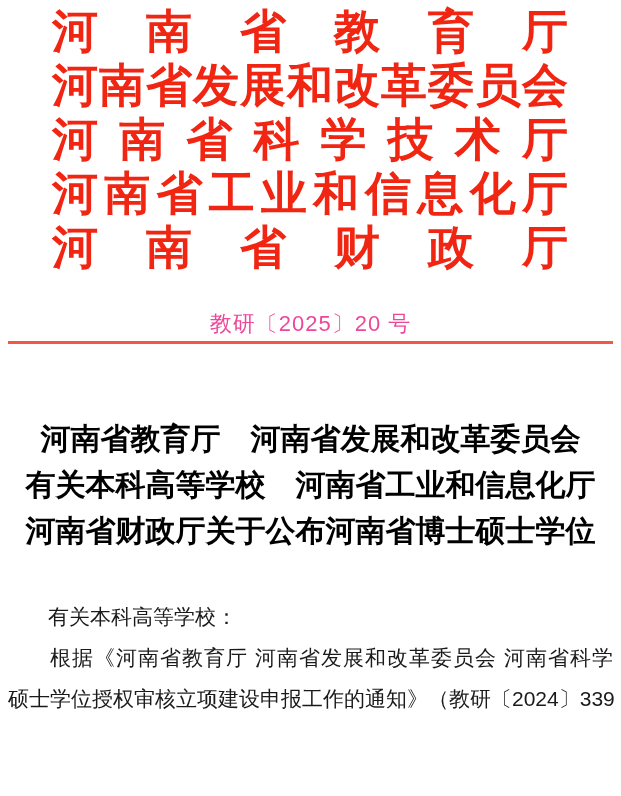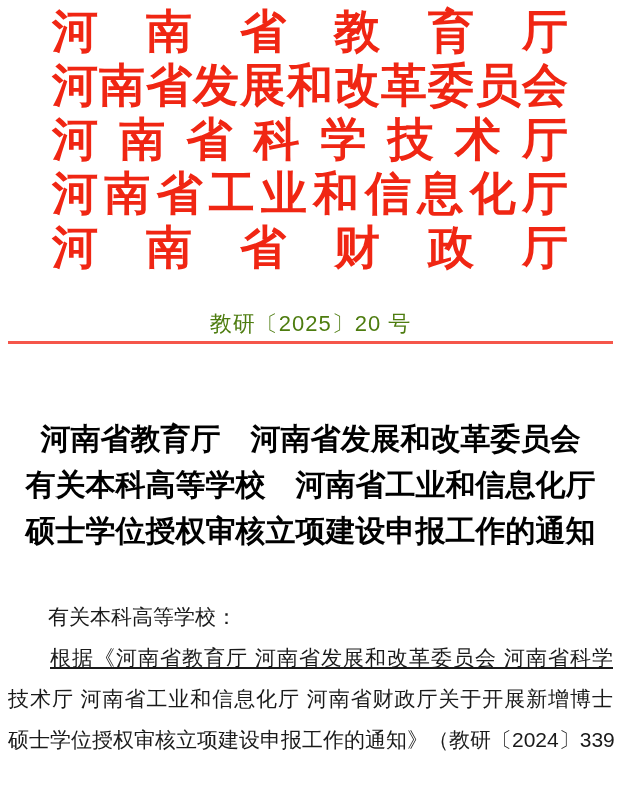--- a/index.html
+++ b/index.html
@@ -29,21 +29,21 @@
     white-space: nowrap;
   }
   .agency-line span { display: inline-block; }
 
   
   .doc-number {
     margin-top: 39px;
     text-align: center;
     font-size: 22px;
     line-height: 22px;
-    color: #4d7c0f;
+    color: #ec4899;
     letter-spacing: 1px;
   }
 
   
   .red-divider {
     margin: 6px auto 0 auto;
     width: 605px;
     height: 3px;
     background: #f5564a;
   }
@@ -64,21 +64,21 @@
     font-size: 21px;
     line-height: 41px;
     color: #1a1a1a;
   }
   .salutation { text-align: left; margin-left: 40px; }
   .para-line {
     text-align: justify;
     text-align-last: justify;
     white-space: nowrap;
   }
-  .para-line.indent { text-indent: 2em; text-decoration: underline; }
+  .para-line.indent { text-indent: 2em; }
 </style>
 </head>
 <body>
 
 <div class="page">
 
   <header class="red-head">
     <div class="agency-line">
         <span>河</span>
         <span>南</span>
@@ -132,23 +132,22 @@
       </div>
   </header>
 
   <div class="doc-number">教研〔2025〕20 号</div>
 
   <div class="red-divider"></div>
 
   <div class="doc-title">
     <div class="title-line">河南省教育厅　河南省发展和改革委员会</div>
     <div class="title-line">有关本科高等学校　河南省工业和信息化厅</div>
-    <div class="title-line">硕士学位授权审核立项建设申报工作的通知</div>
+    <div class="title-line">河南省财政厅关于公布河南省博士硕士学位</div>
   </div>
 
   <div class="doc-body">
     <div class="salutation">有关本科高等学校：</div>
     <div class="para-line indent">根据《河南省教育厅 河南省发展和改革委员会 河南省科学</div>
-    <div class="para-line">技术厅 河南省工业和信息化厅 河南省财政厅关于开展新增博士</div>
     <div class="para-line">硕士学位授权审核立项建设申报工作的通知》（教研〔2024〕339</div>
   </div>
 
 </div>
 
 </body></html>

